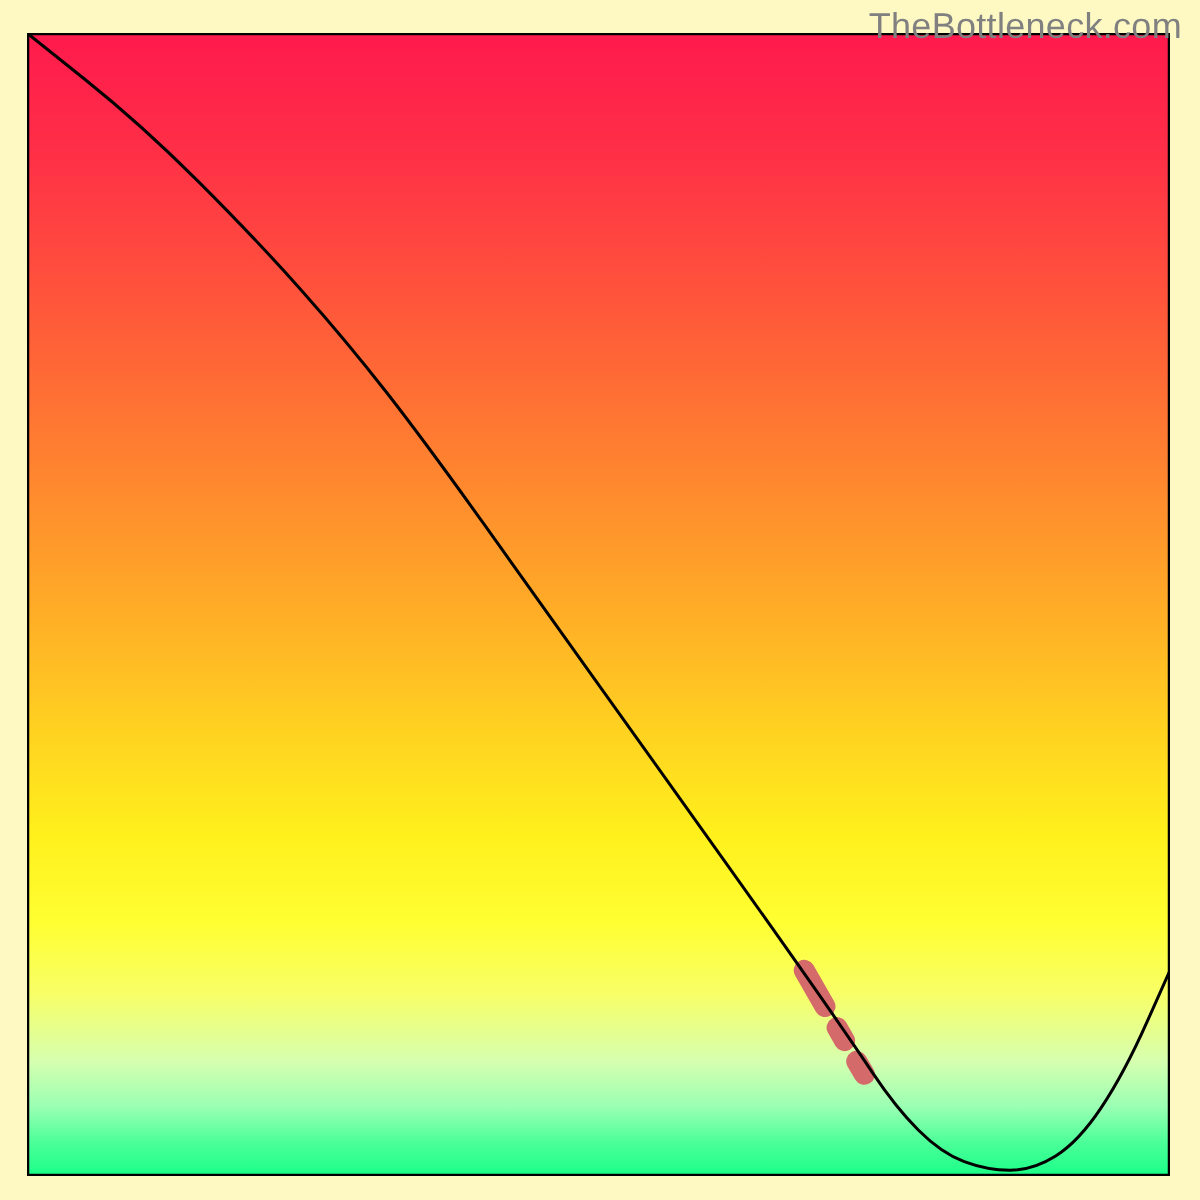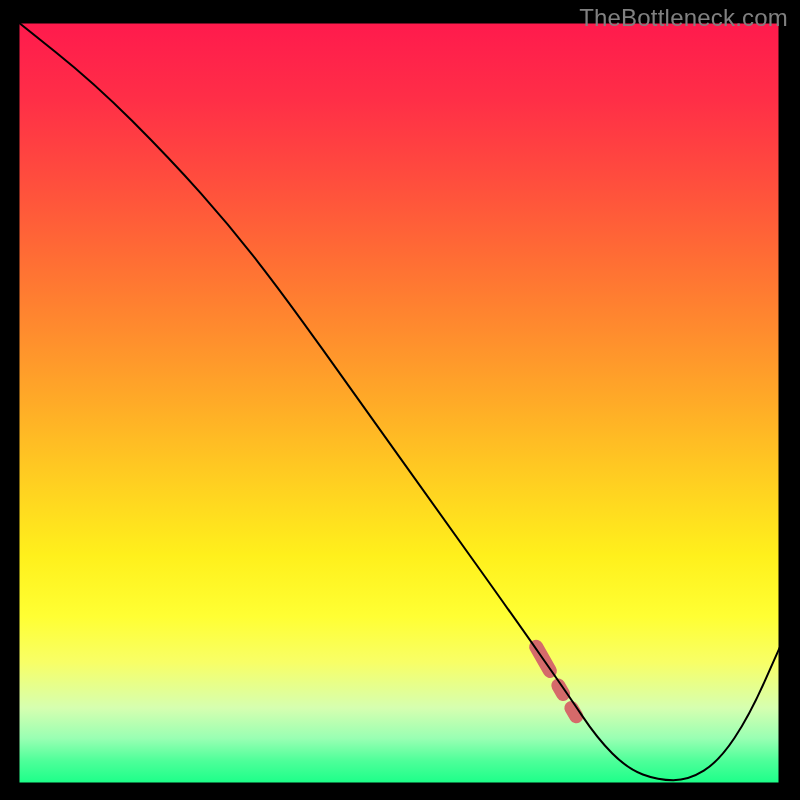--- a/index.html
+++ b/index.html
@@ -8,21 +8,21 @@
     width: 800px;
     height: 800px;
     overflow: hidden;
     background: #fff;
     font-family: Arial, Helvetica, sans-serif;
   }
   .outer {
     position: relative;
     width: 800px;
     height: 800px;
-    background: #000000;
+    background: #fef9c3;
   }
   .watermark {
     position: absolute;
     top: 4px;
     right: 12px;
     color: #808080;
     font-size: 24px;
     font-weight: 400;
     letter-spacing: 0.2px;
     z-index: 5;

